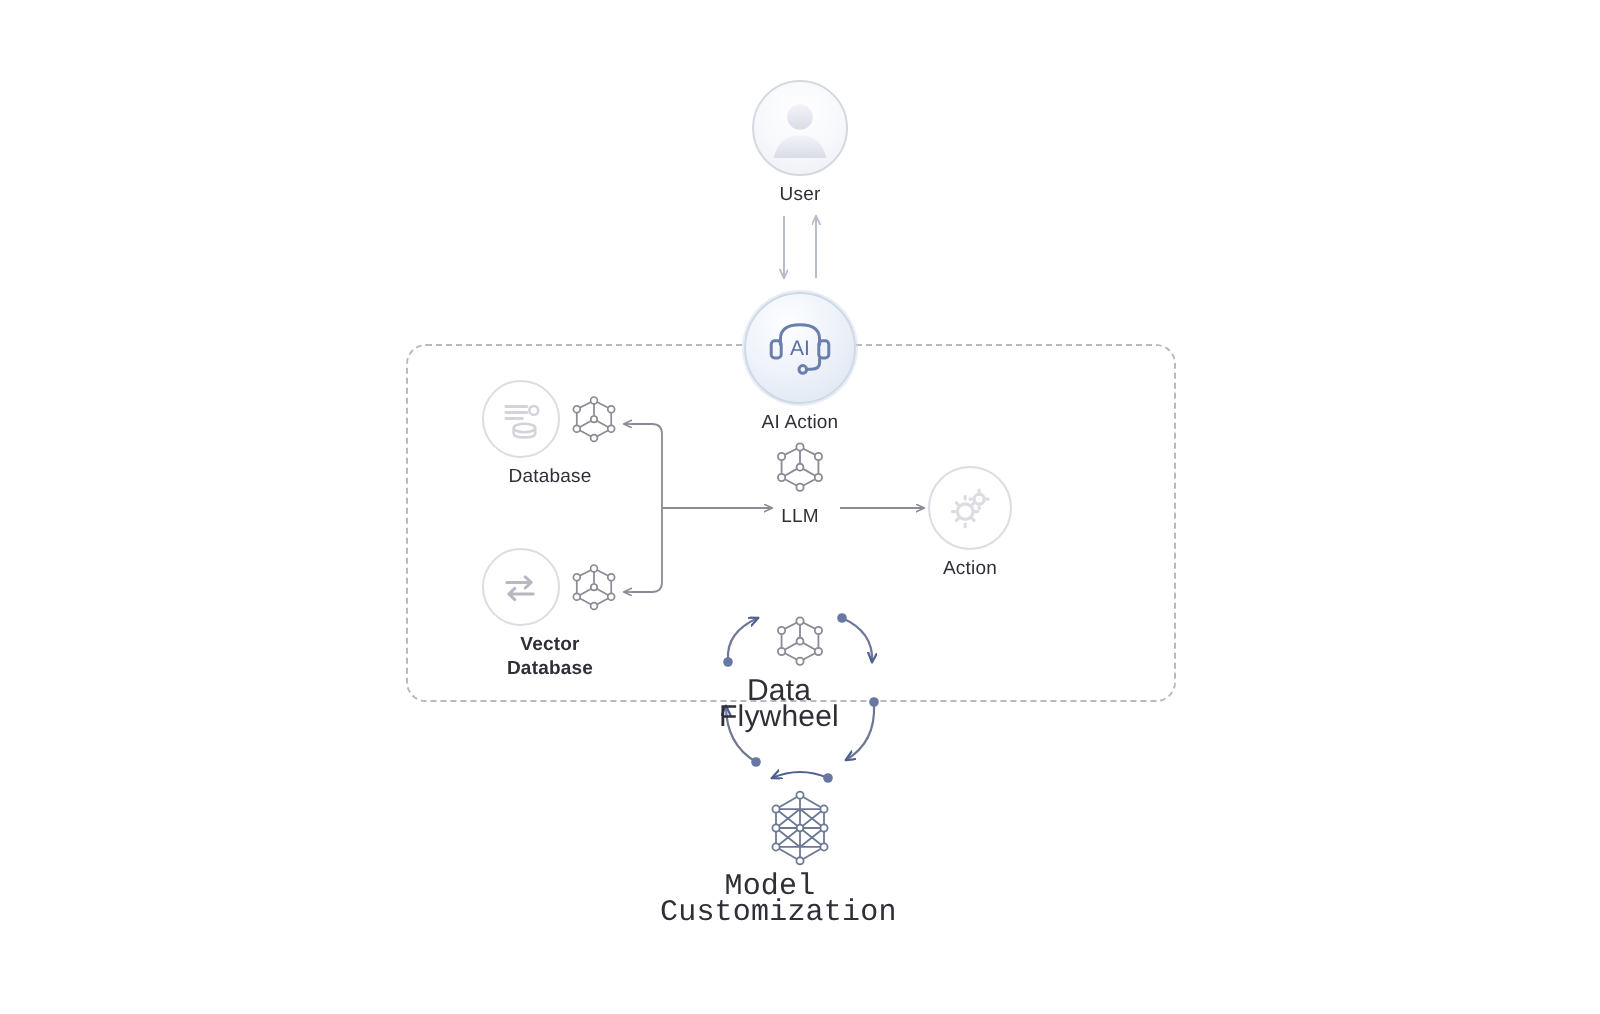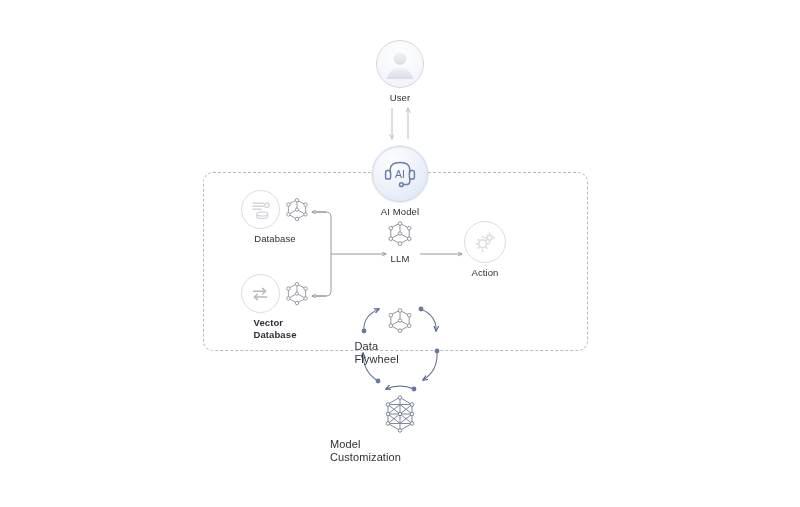--- a/index.html
+++ b/index.html
@@ -30,25 +30,26 @@
     position: absolute;
     display: flex;
     flex-direction: column;
     align-items: center;
   }
   .node-label {
     margin-top: 4px;
     font-size: 9.5px;
     line-height: 11.5px;
     color: #2f2f38;
+    text-align: center;
     white-space: pre-line;
     letter-spacing: 0.1px;
   }
   .node-label.big {
-    font-size: 11px;
+    font-size: 15px;
     line-height: 12.5px;
   }
 
   
   .disc {
     border-radius: 50%;
     display: flex;
     align-items: center;
     justify-content: center;
     box-sizing: border-box;
@@ -155,21 +156,21 @@
         <g fill="none" stroke="#6a7fab" stroke-width="1.5" stroke-linecap="round" stroke-linejoin="round">
           <path d="M7.2 14.2 V11.6 Q7.2 4.4 17 4.4 Q26.8 4.4 26.8 11.6 V14.2"></path>
           <rect x="2.6" y="12.4" width="5" height="8.6" rx="1.8"></rect>
           <rect x="26.4" y="12.4" width="5" height="8.6" rx="1.8"></rect>
           <path d="M26.8 21.4 V23.4 Q26.8 26.6 22.6 26.6 H20.4"></path>
           <circle cx="18.4" cy="26.7" r="1.9"></circle>
         </g>
         <text x="17" y="19.6" font-family="'Liberation Sans',sans-serif" font-size="10.5" font-weight="400" fill="#5b6fa6" text-anchor="middle">AI</text>
       </svg>
     </div>
-    <div class="node-label">AI Model</div>
+    <div class="node-label">AI Action</div>
   </div>
 
   <div class="node" style="left:234px; top:190px; width:82px;">
     <div class="icon-row">
       <div class="disc disc-outline" style="width:39px;height:39px;">
         <svg width="23" height="23" viewBox="0 0 23 23">
           <g fill="none" stroke="#d3d3db" stroke-width="1.5" stroke-linecap="round">
             <line x1="4" y1="5.2" x2="14.4" y2="5.2"></line>
             <line x1="4" y1="8.2" x2="14.4" y2="8.2"></line>
             <line x1="4" y1="11.2" x2="12.2" y2="11.2"></line>
@@ -242,21 +243,21 @@
         <circle cx="21.6" cy="18.4" r="1.7"></circle>
         <circle cx="13" cy="23" r="1.7"></circle>
         <circle cx="4.4" cy="18.4" r="1.7"></circle>
         <circle cx="4.4" cy="8.6" r="1.7"></circle>
         <circle cx="13" cy="13.6" r="1.6"></circle>
       </g>
     </svg>
     <div class="node-label">LLM</div>
   </div>
 
-  <div class="node" style="left:464px; top:221px; width:42px;">
+  <div class="node" style="left:464px; top:233px; width:42px;">
     <div class="disc disc-outline" style="width:42px;height:42px;">
       <svg width="24" height="24" viewBox="0 0 24 24">
         <g fill="none" stroke="#dcdce3" stroke-width="1.6" stroke-linecap="round" stroke-linejoin="round">
           <circle cx="9.6" cy="13.8" r="3.9"></circle>
           <path d="M9.6 7.5 V6.2 M9.6 21.4 V20.1 M3.3 13.8 H4.6 M14.6 13.8 H15.9
                    M5.2 9.4 L6.1 10.3 M13.1 17.3 L14 18.2 M5.2 18.2 L6.1 17.3
                    M13.1 10.3 L14 9.4"></path>
           <circle cx="16.6" cy="7.6" r="2.5"></circle>
           <path d="M16.6 3.8 V3 M16.6 12.2 V11.4 M12.8 7.6 H12 M21.2 7.6 H20.4"></path>
         </g>
@@ -299,17 +300,17 @@
         <circle cx="34.4" cy="10" r="1.7"></circle>
         <circle cx="34.4" cy="19" r="1.7"></circle>
         <circle cx="34.4" cy="28" r="1.7"></circle>
         <circle cx="23" cy="34.6" r="1.7"></circle>
         <circle cx="11.6" cy="28" r="1.7"></circle>
         <circle cx="11.6" cy="19" r="1.7"></circle>
         <circle cx="11.6" cy="10" r="1.7"></circle>
         <circle cx="23" cy="19" r="1.6"></circle>
       </g>
     </svg>
-    <div class="node-label big" style="width:110px; margin-left:-30px;">Model
+    <div class="node-label big" style="width:110px; margin-left:-30px;font-family:Liberation Mono, monospace;">Model
 Customization</div>
   </div>
 
 </div>
 
 </body></html>

